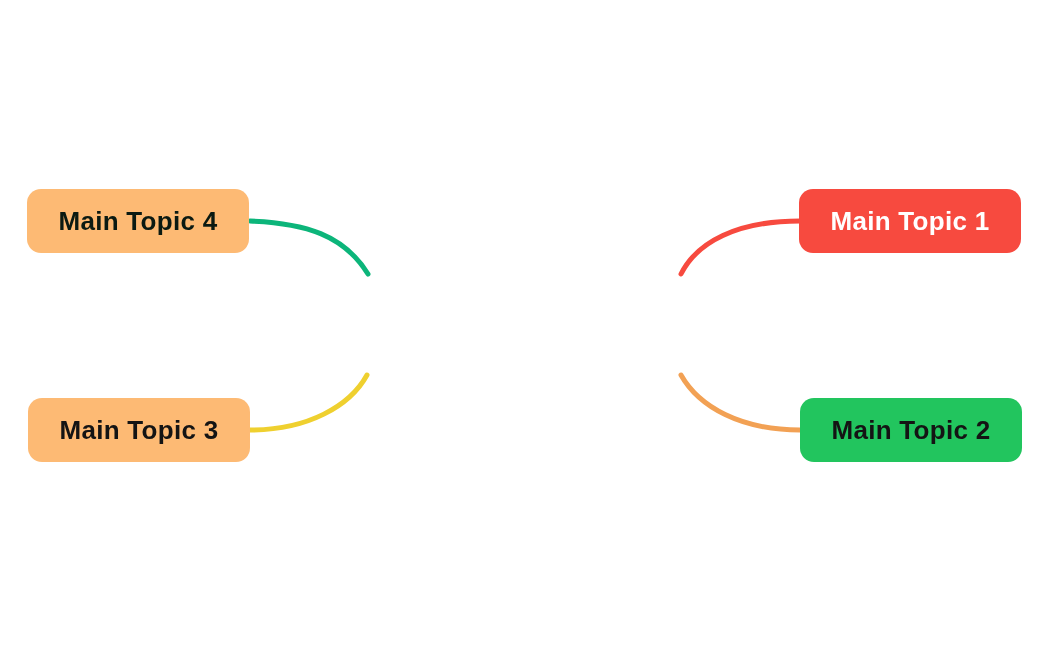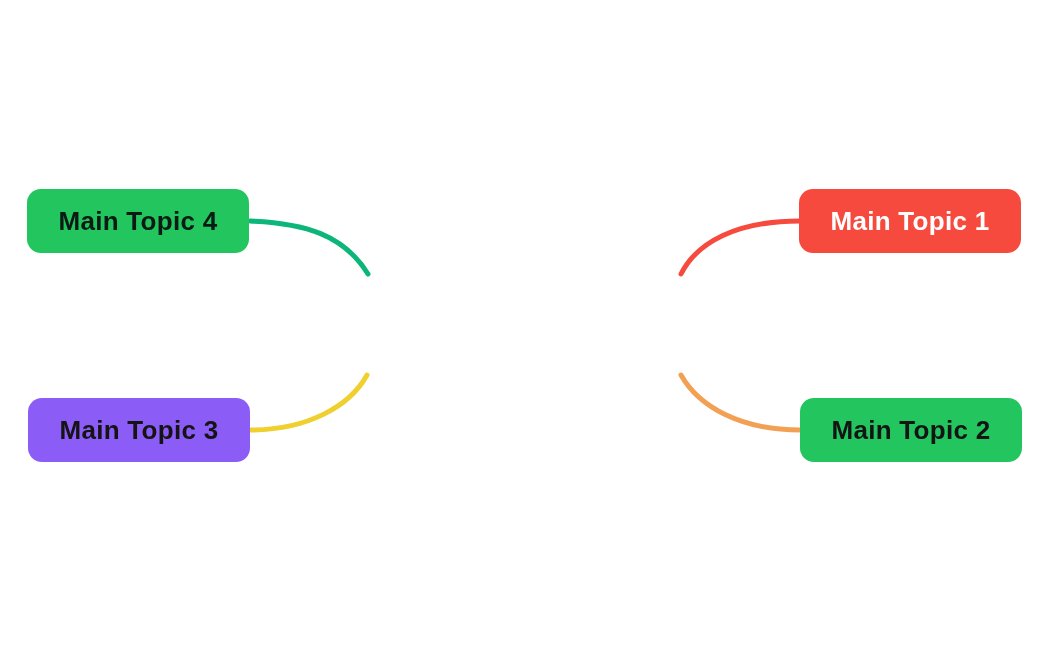--- a/index.html
+++ b/index.html
@@ -64,30 +64,30 @@
 
 <div class="canvas">
 
   <svg class="connector-layer" viewBox="0 0 1050 650">
     <path d="M250,221 C305,223 344,235 368,274" stroke="#0CB57A"></path>
     <path d="M681,274 C697,242 737,221 800,221" stroke="#F74A3F"></path>
     <path d="M367,375 C350,406 308,430 250,430" stroke="#EFD02F"></path>
     <path d="M681,375 C699,407 741,430 800,430" stroke="#F2A154"></path>
   </svg>
 
-  <div class="node node-topic pos-top-left" style="background: #22c55e; color: rgb(11, 26, 18);">
+  <div class="node node-topic pos-top-left" style="background: #fdba74; color: rgb(11, 26, 18);">
     <span>Main Topic 4</span>
   </div>
 
   <div class="node node-topic pos-top-right" style="background: rgb(247, 74, 63); color: rgb(255, 255, 255);">
     <span>Main Topic 1</span>
   </div>
 
 
-  <div class="node node-topic pos-bottom-left" style="background: #8b5cf6; color: rgb(20, 20, 20);">
+  <div class="node node-topic pos-bottom-left" style="background: #fdba74; color: rgb(20, 20, 20);">
     <span>Main Topic 3</span>
   </div>
 
   <div class="node node-topic pos-bottom-right" style="background: #22c55e; color: rgb(20, 20, 20);">
     <span>Main Topic 2</span>
   </div>
 
 </div>
 
 </body></html>

